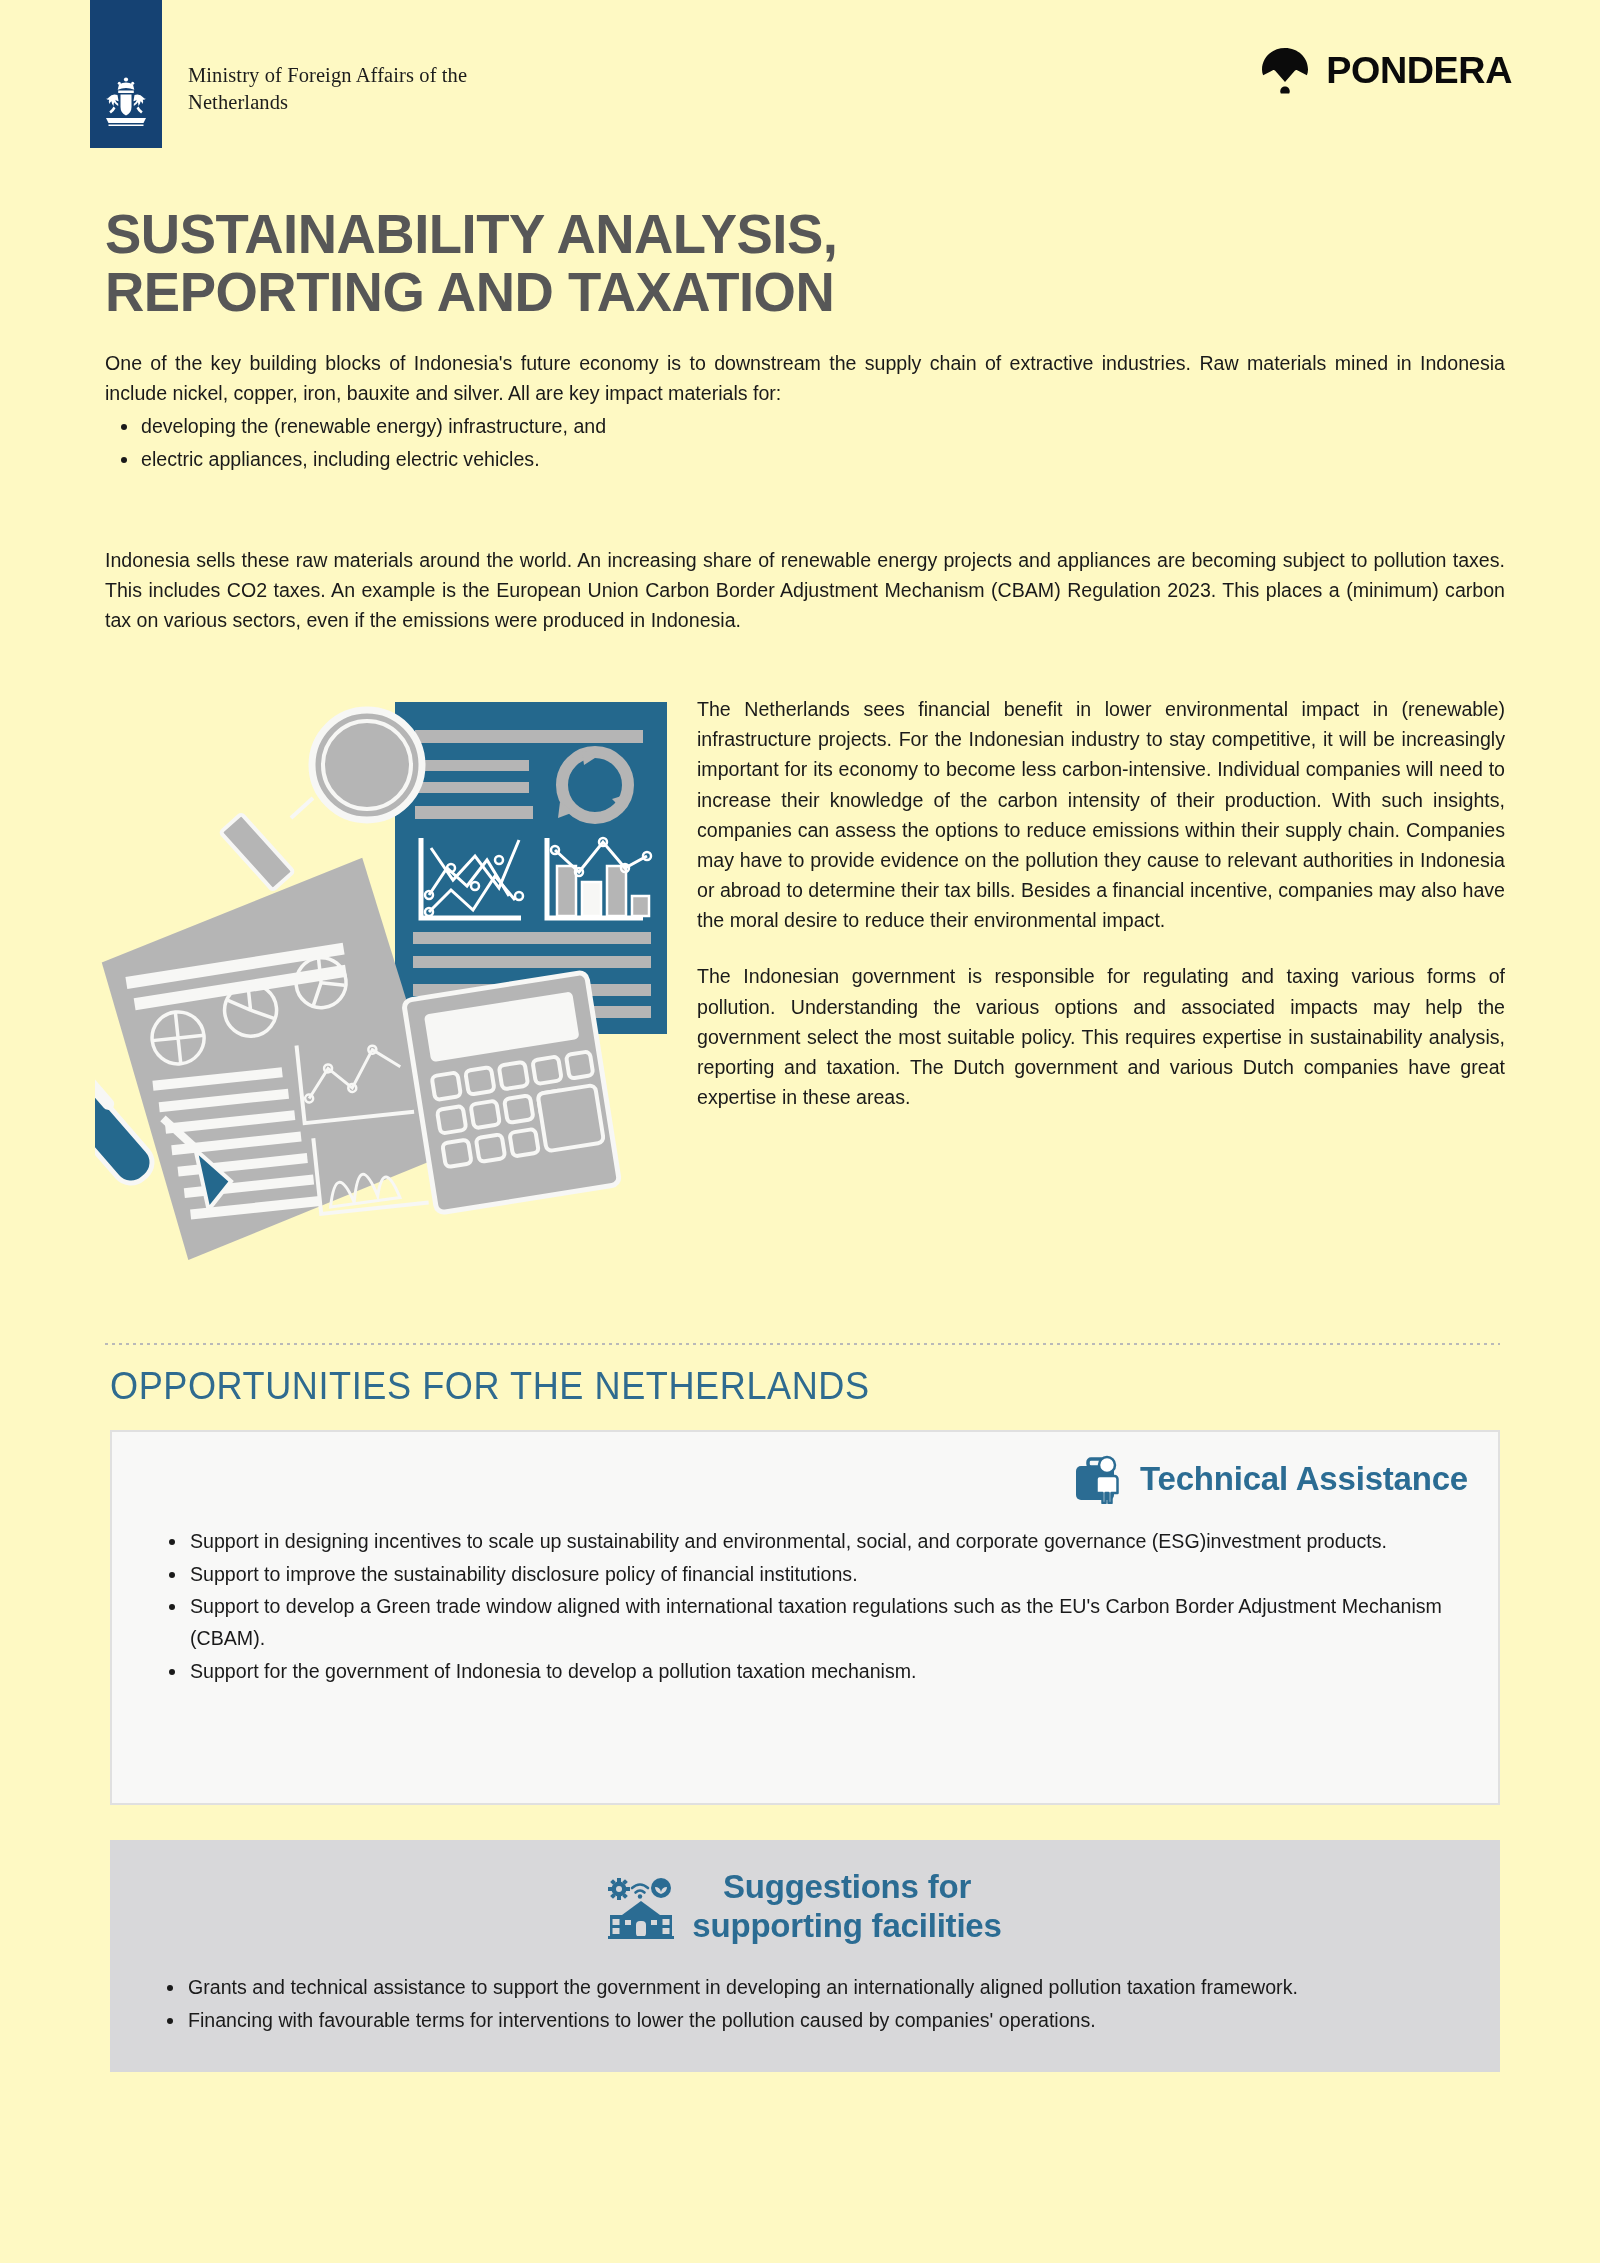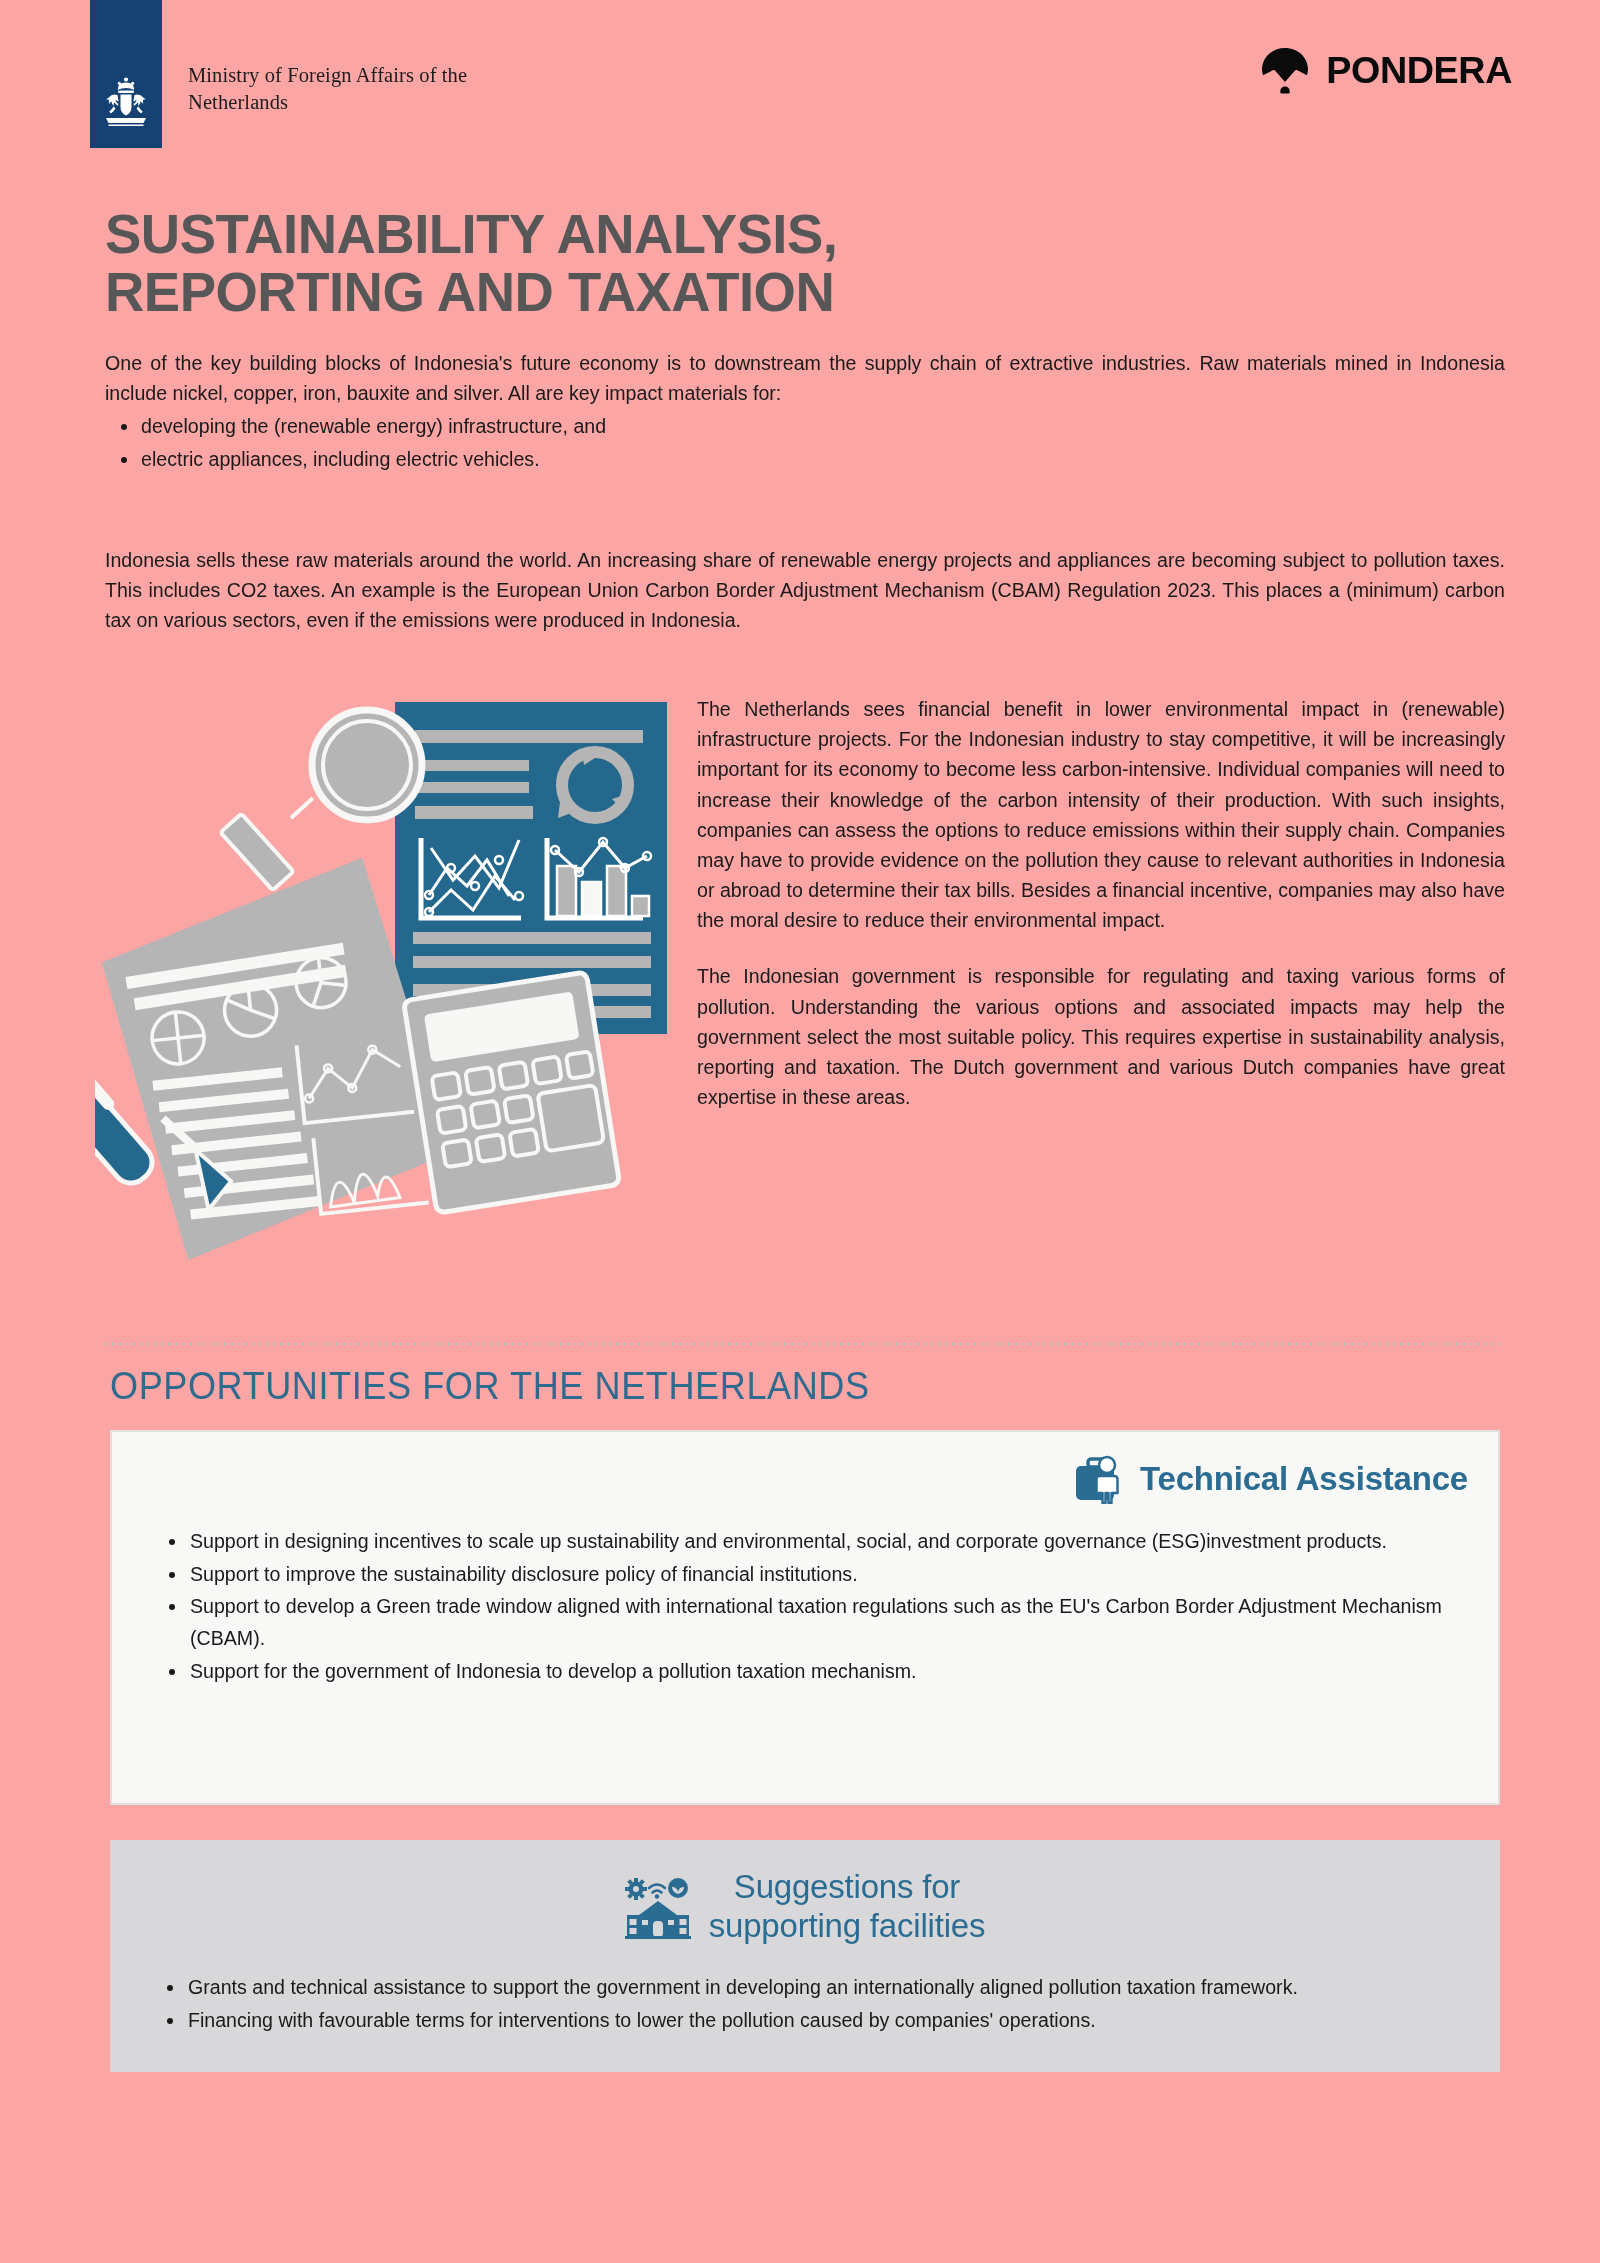--- a/index.html
+++ b/index.html
@@ -8,21 +8,21 @@
     width: 1600px;
     height: 2263px;
     background: #f7f7f5;
     font-family: "Liberation Sans", sans-serif;
   }
 
   .page {
     position: relative;
     width: 1600px;
     height: 2263px;
-    background: #fca5a5;
+    background: #fef9c3;
     overflow: hidden;
   }
 
   
   .header {
     position: absolute;
     top: 0; left: 0;
     width: 1600px;
     height: 160px;
   }
@@ -246,21 +246,21 @@
 
   .card-sf-head {
     display: flex;
     align-items: center;
     justify-content: center;
     gap: 18px;
     margin-top: 10px;
   }
 
   .card-sf-title {
-    font-weight: normal;
+    font-weight: bold;
     font-size: 33px;
     line-height: 1.18;
     color: #2b6c93;
     text-align: center;
     letter-spacing: -0.2px;
   }
 
   .card-sf .card-list { margin-top: 26px; }
 </style>
 </head>

